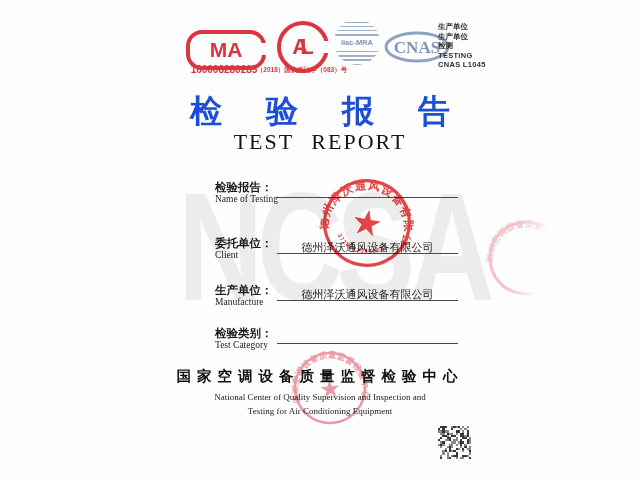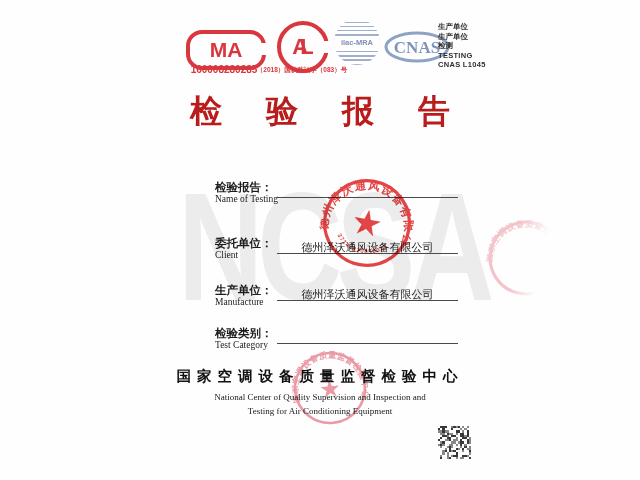--- a/index.html
+++ b/index.html
@@ -32,21 +32,21 @@
              color:#7d92b8;padding:1px 0;}
 
   #cnas-logo{left:384px;top:28px;z-index:2;}
 
   #accreditation{left:438px;top:22px;width:80px;font-size:7.5px;font-weight:bold;
                  line-height:9.5px;color:#2f2f2f;z-index:2;}
   #accreditation .en{letter-spacing:0.3px;}
 
   
   #title-zh{left:0;right:0;top:90px;text-align:center;font-size:32px;font-weight:bold;
-            letter-spacing:44px;text-indent:44px;color:#b91c1c;z-index:1;}
+            letter-spacing:44px;text-indent:44px;color:#1d4ed8;z-index:1;}
   #title-en{left:0;right:0;top:129px;text-align:center;font-size:22px;letter-spacing:2px;
             word-spacing:10px;color:#161616;z-index:1;}
   #report-no{left:0;right:0;top:152px;text-align:center;font-size:9.5px;letter-spacing:1px;color:#222;z-index:1;}
 
   
   .field-label-zh{left:215px;font-size:11.5px;font-weight:bold;color:#1c1c1c;z-index:1;}
   .field-label-en{left:215px;font-size:9.5px;color:#222;z-index:1;}
   .field-line{left:277px;width:181px;height:1px;background:#4a4a4a;z-index:1;}
   .field-value{left:277px;width:181px;text-align:center;font-size:11px;color:#1c1c1c;z-index:1;}
 
@@ -102,20 +102,21 @@
 
   <div id="accreditation" class="abs">
     <div>生产单位</div>
     <div>生产单位</div>
     <div>检测</div>
     <div class="en">TESTING</div>
     <div class="en">CNAS L1045</div>
   </div>
 
   <div id="title-zh" class="abs">检验报告</div>
+  <div id="title-en" class="abs serif">TEST REPORT</div>
 
   <div class="abs field-label-zh" style="top:180px">检验报告：</div>
   <div class="abs field-label-en serif" style="top:194px">Name of Testing</div>
   <div class="abs field-line" style="top:197px"></div>
 
   <div class="abs field-label-zh" style="top:236px">委托单位：</div>
   <div class="abs field-label-en serif" style="top:250px">Client</div>
   <div class="abs field-value" style="top:240px">德州泽沃通风设备有限公司</div>
   <div class="abs field-line" style="top:253px"></div>
 

